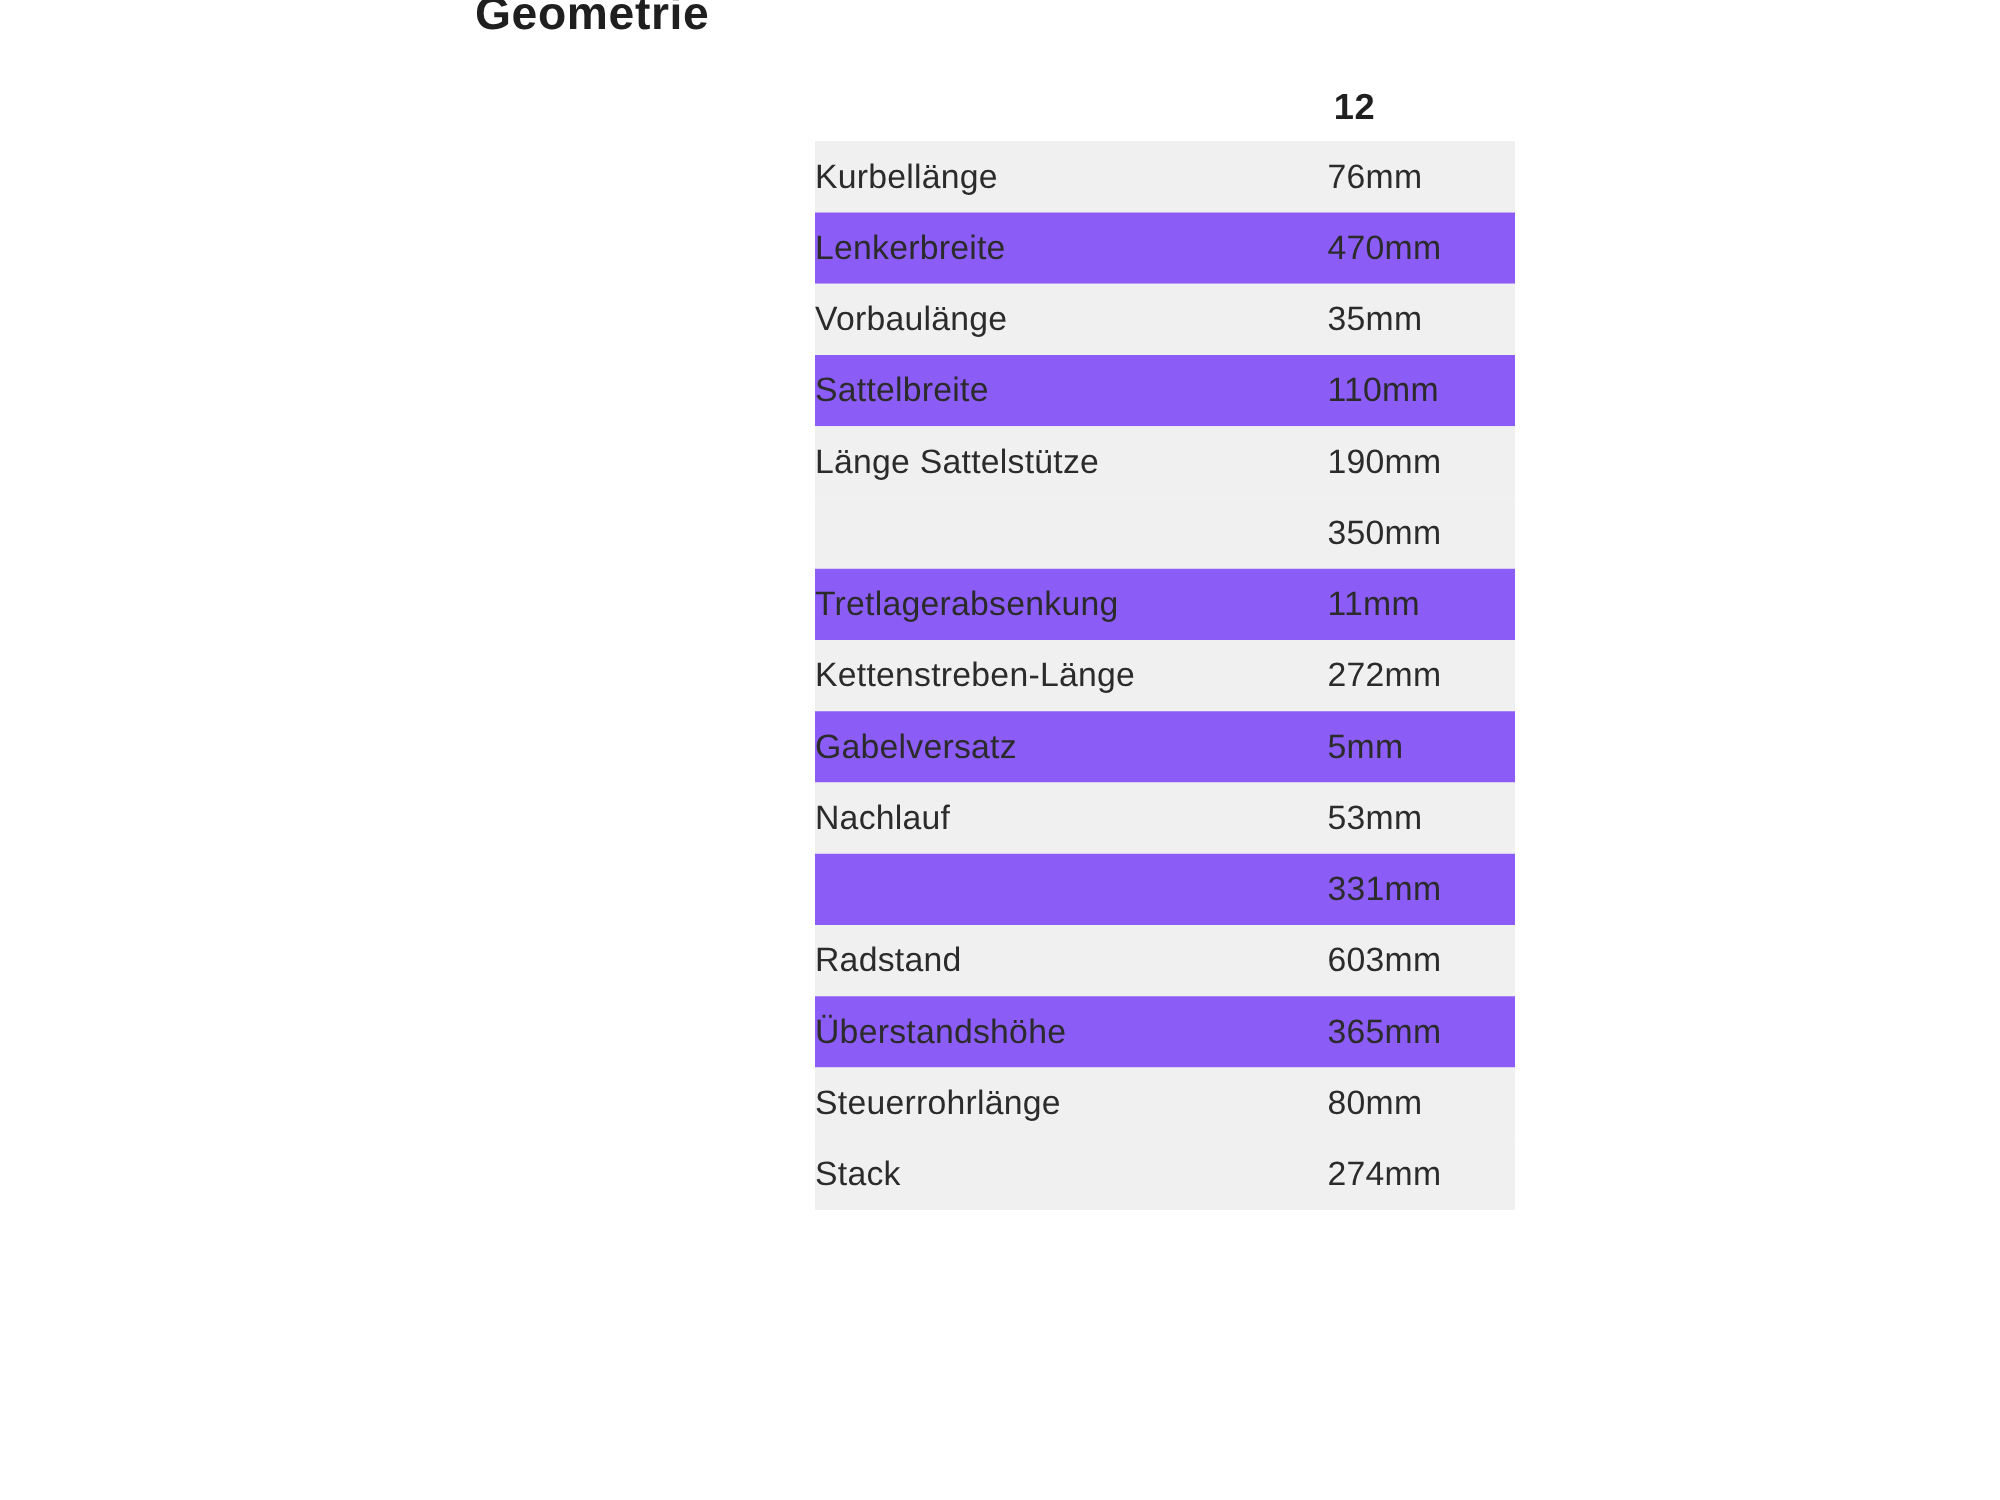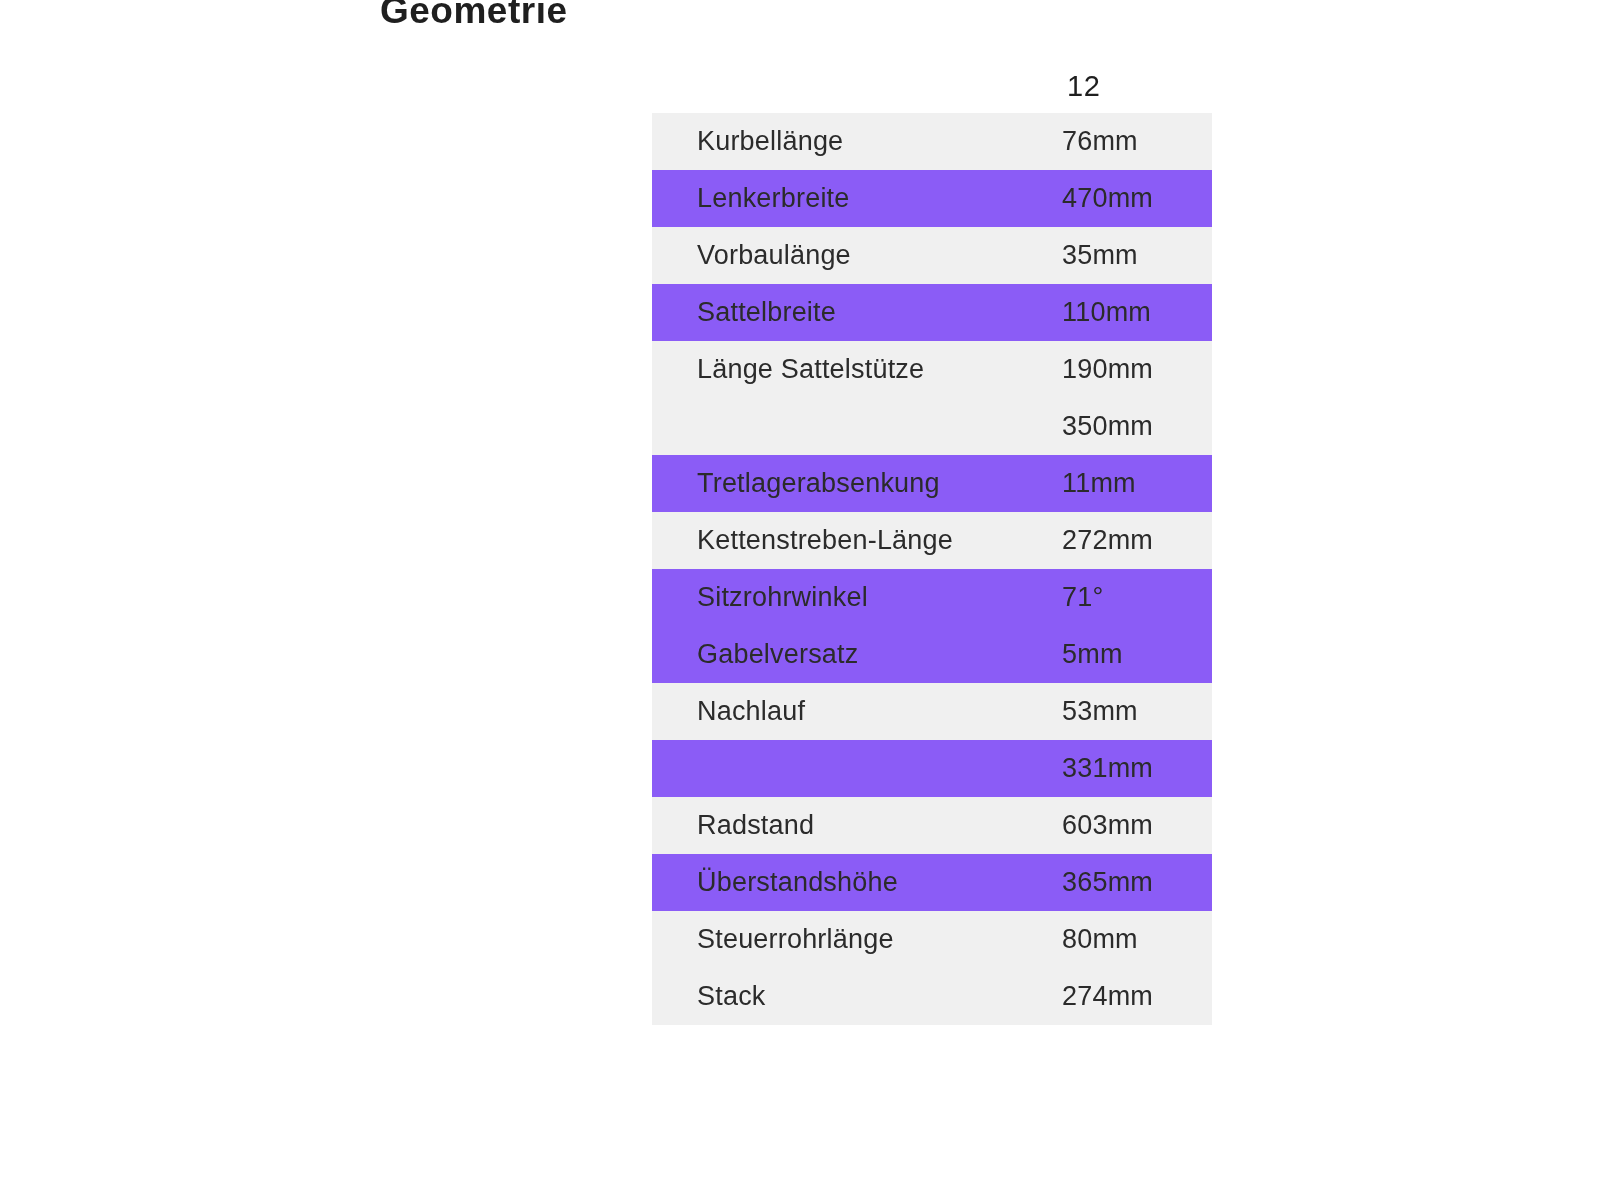--- a/index.html
+++ b/index.html
@@ -34,41 +34,39 @@
   }
   .geo-header {
     position: relative;
     height: 53px;
   }
   .geo-header .geo-size {
     position: absolute;
     left: 415px;
     top: 10px;
     font-size: 29px;
-    font-weight: 400;
+    font-weight: 700;
     color: #1f1f1f;
     letter-spacing: 0.5px;
   }
   .geo-row {
     position: relative;
     height: 57px;
     display: flex;
     align-items: center;
     font-size: 27px;
     letter-spacing: 0.2px;
     color: #2b2b2b;
     background: #8b5cf6;
   }
   .geo-row.stripe {
     background: #f0f0f0;
   }
   .geo-row .geo-label {
-    padding-left: 23px;
     white-space: nowrap;
-    margin-left: 22px;
   }
   .geo-row .geo-value {
     position: absolute;
     left: 410px;
     white-space: nowrap;
   }
 </style>
 </head>
 <body>
 
@@ -104,24 +102,20 @@
       </div>
       <div class="geo-row">
         <div class="geo-label">Tretlagerabsenkung</div>
         <div class="geo-value">11mm</div>
       </div>
       <div class="geo-row stripe">
         <div class="geo-label">Kettenstreben-Länge</div>
         <div class="geo-value">272mm</div>
       </div>
       <div class="geo-row">
-        <div class="geo-label">Sitzrohrwinkel</div>
-        <div class="geo-value">71°</div>
-      </div>
-      <div class="geo-row">
         <div class="geo-label">Gabelversatz</div>
         <div class="geo-value">5mm</div>
       </div>
       <div class="geo-row stripe">
         <div class="geo-label">Nachlauf</div>
         <div class="geo-value">53mm</div>
       </div>
       <div class="geo-row">
         <div class="geo-value">331mm</div>
       </div>

